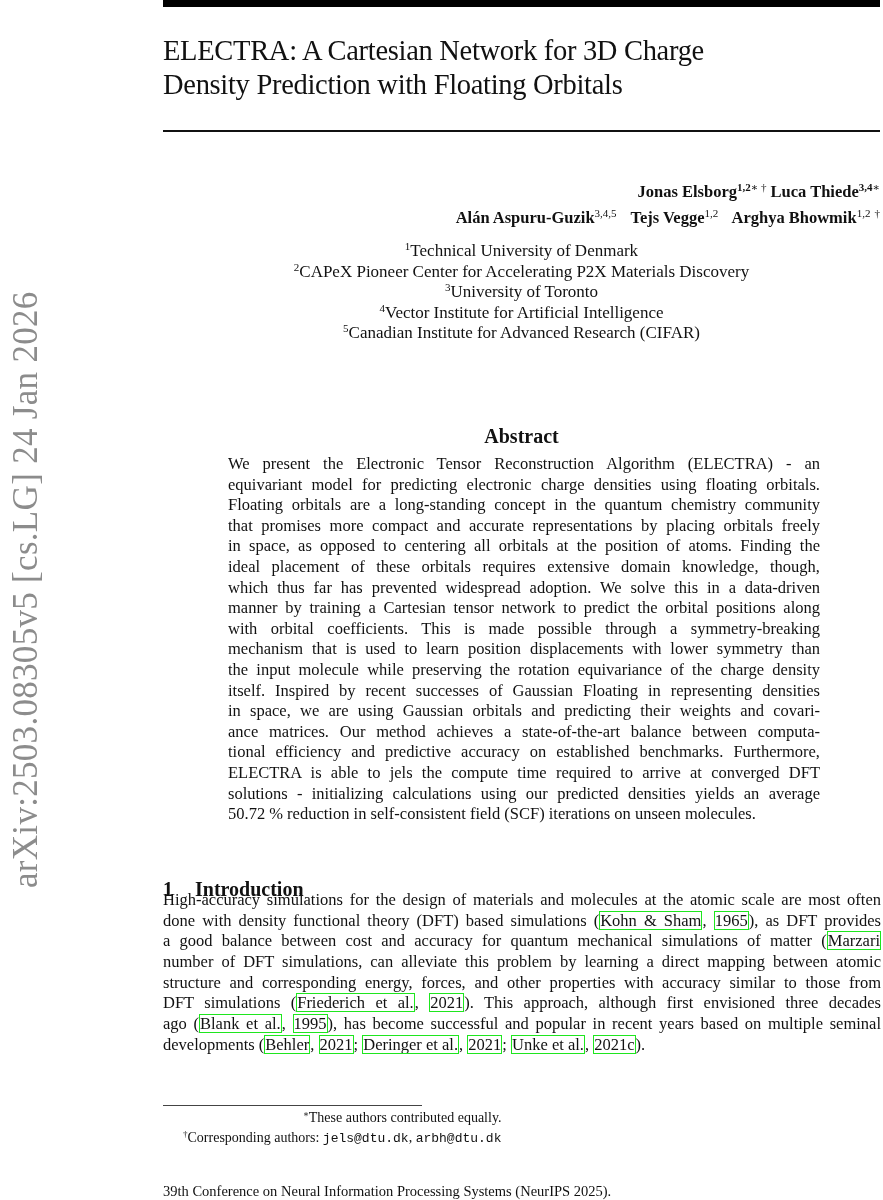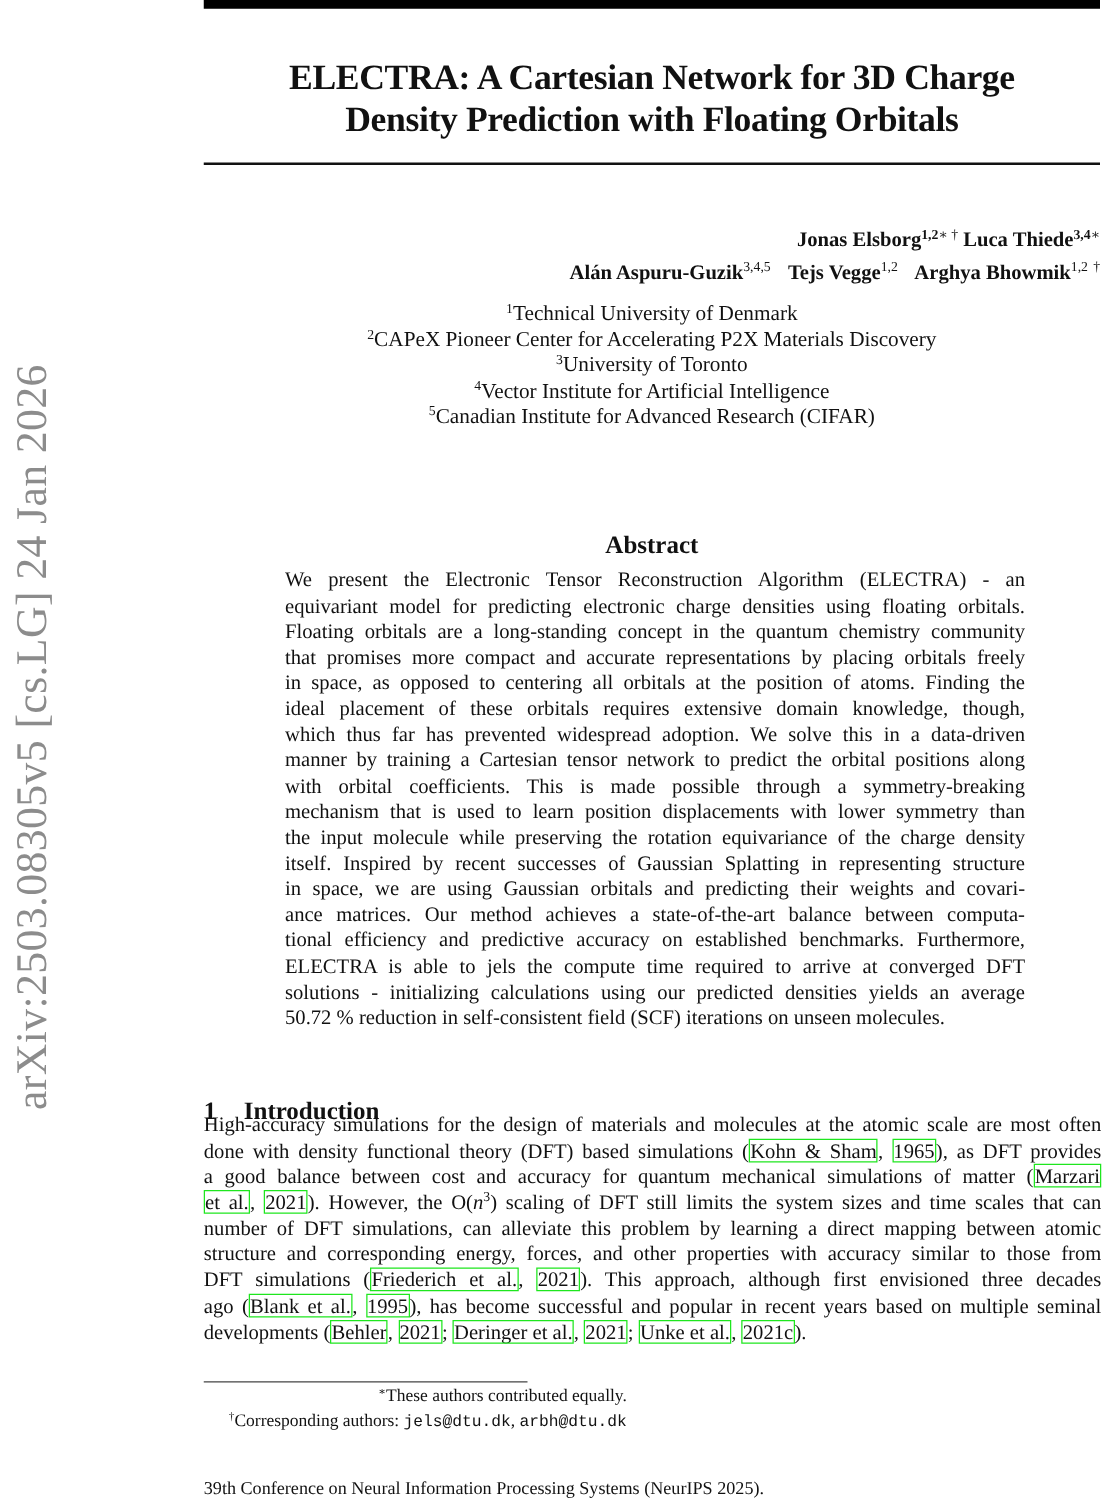--- a/index.html
+++ b/index.html
@@ -3,22 +3,22 @@
 <meta charset="utf-8">
 <style>
   html, body { margin: 0; padding: 0; background: #ffffff; }
   body {
     width: 883px; height: 1200px; position: relative; overflow: hidden;
     font-family: "Liberation Serif", "DejaVu Serif", serif; color: #111;
   }
   .top-rule { position: absolute; left: 163px; top: 0; width: 717px; height: 7px; background: #000; }
   .title-rule { position: absolute; left: 163px; top: 130px; width: 717px; height: 2px; background: #111; }
   .title {
-    position: absolute; left: 163px; top: 46px; width: 717px; text-align: center;
-    font-weight: bold; font-size: 28.5px; line-height: 34px; letter-spacing: -0.3px;
+    position: absolute; left: 163px; top: 34px; width: 717px; 
+    font-weight: normal; font-size: 28.5px; line-height: 34px; letter-spacing: -0.3px;
   }
   .title div { white-space: nowrap; }
   .authors { position: absolute; left: 163px; top: 179px; width: 717px; text-align: right; font-weight: bold; font-size: 16.5px; }
   .authors .line { height: 26px; line-height: 26px; white-space: nowrap; }
   .authors sup { font-size: 11px; font-weight: bold; vertical-align: 6px; line-height: 0; }
   .authors sup.light { font-weight: normal; }
   .authors .gap { display: inline-block; width: 10px; }
   .affils { position: absolute; left: 163px; top: 241px; width: 717px; text-align: center; font-size: 17px; }
   .affils .line { height: 20.5px; line-height: 20.5px; white-space: nowrap; }
   .affils sup { font-size: 11px; vertical-align: 6px; line-height: 0; }
@@ -88,38 +88,37 @@
   <div class="line">equivariant model for predicting electronic charge densities using floating orbitals.</div>
   <div class="line">Floating orbitals are a long-standing concept in the quantum chemistry community</div>
   <div class="line">that promises more compact and accurate representations by placing orbitals freely</div>
   <div class="line">in space, as opposed to centering all orbitals at the position of atoms. Finding the</div>
   <div class="line">ideal placement of these orbitals requires extensive domain knowledge, though,</div>
   <div class="line">which thus far has prevented widespread adoption. We solve this in a data-driven</div>
   <div class="line">manner by training a Cartesian tensor network to predict the orbital positions along</div>
   <div class="line">with orbital coefficients.  This is made possible through a symmetry-breaking</div>
   <div class="line">mechanism that is used to learn position displacements with lower symmetry than</div>
   <div class="line">the input molecule while preserving the rotation equivariance of the charge density</div>
-  <div class="line">itself. Inspired by recent successes of Gaussian Splatting in representing structure</div>
+  <div class="line">itself. Inspired by recent successes of Gaussian Floating in representing densities</div>
   <div class="line">in space, we are using Gaussian orbitals and predicting their weights and covari-</div>
   <div class="line">ance matrices. Our method achieves a state-of-the-art balance between computa-</div>
   <div class="line">tional efficiency and predictive accuracy on established benchmarks. Furthermore,</div>
   <div class="line">ELECTRA is able to jels the compute time required to arrive at converged DFT</div>
   <div class="line">solutions - initializing calculations using our predicted densities yields an average</div>
   <div class="line last">50.72 % reduction in self-consistent field (SCF) iterations on unseen molecules.</div>
 </div>
 
 <div class="section-head">
   <span class="num">1</span><span>Introduction</span>
 </div>
 
 <div class="intro">
   <div class="line">High-accuracy simulations for the design of materials and molecules at the atomic scale are most often</div>
   <div class="line"><span>done with density functional theory (DFT) based simulations (</span><span class="cite">Kohn &amp; Sham</span>, <span class="cite">1965</span><span>), as DFT provides</span></div>
   <div class="line"><span>a good balance between cost and accuracy for quantum mechanical simulations of matter (</span><span class="cite">Marzari</span></div>
-  <div class="line"><span class="cite">et al.</span>, <span class="cite">2021</span><span>). However, the O(</span><span class="math"><i>n</i><sup>3</sup></span><span>) scaling of DFT still limits the system sizes and time scales that can</span></div>
   <div class="line">number of DFT simulations, can alleviate this problem by learning a direct mapping between atomic</div>
   <div class="line">structure and corresponding energy, forces, and other properties with accuracy similar to those from</div>
   <div class="line"><span>DFT simulations (</span><span class="cite">Friederich et al.</span>, <span class="cite">2021</span><span>). This approach, although first envisioned three decades</span></div>
   <div class="line"><span>ago (</span><span class="cite">Blank et al.</span>, <span class="cite">1995</span><span>), has become successful and popular in recent years based on multiple seminal</span></div>
   <div class="line last"><span>developments (</span><span class="cite">Behler</span>, <span class="cite">2021</span>; <span class="cite">Deringer et al.</span>, <span class="cite">2021</span>; <span class="cite">Unke et al.</span>, <span class="cite">2021c</span><span>).</span></div>
 </div>
 
 <div class="fn-rule"></div>
 
 <div class="footnotes">

